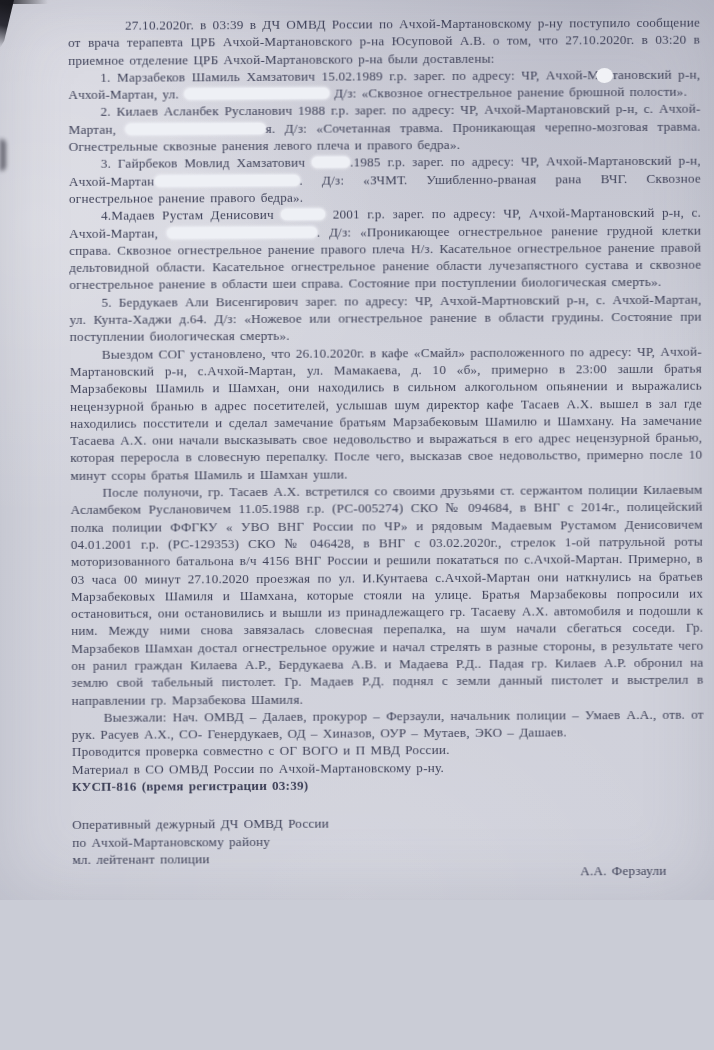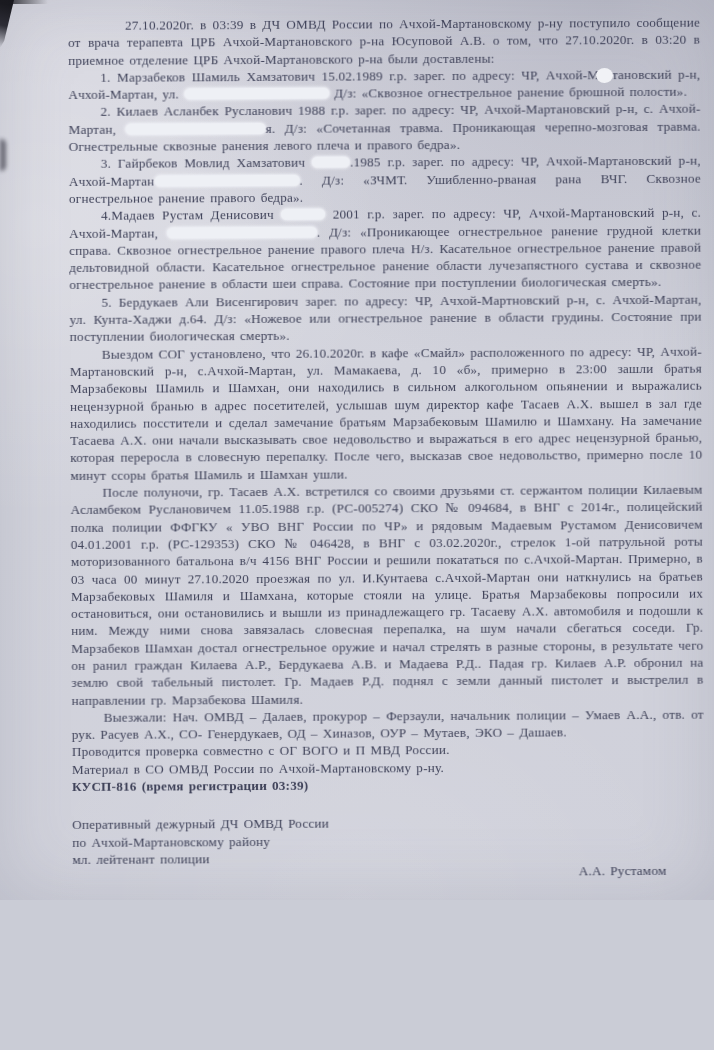--- a/index.html
+++ b/index.html
@@ -108,19 +108,19 @@
         <p class="para indent-none">Материал в СО ОМВД России по Ачхой-Мартановскому р-ну.</p>
         <p class="para indent-none bold">КУСП-816 (время регистрации 03:39)</p>
       </div>
 
     <div class="signature">
       <div id="signature-role">
           <div>Оперативный дежурный ДЧ ОМВД России</div>
           <div>по Ачхой-Мартановскому району</div>
           <div>мл. лейтенант полиции</div>
         </div>
-      <div class="signature-name">А.А. Рустамом</div>
+      <div class="signature-name">А.А. Ферзаули</div>
     </div>
   </div>
 
   <div class="whiteout-dot"></div>
 
 </div>
 
 </body></html>

